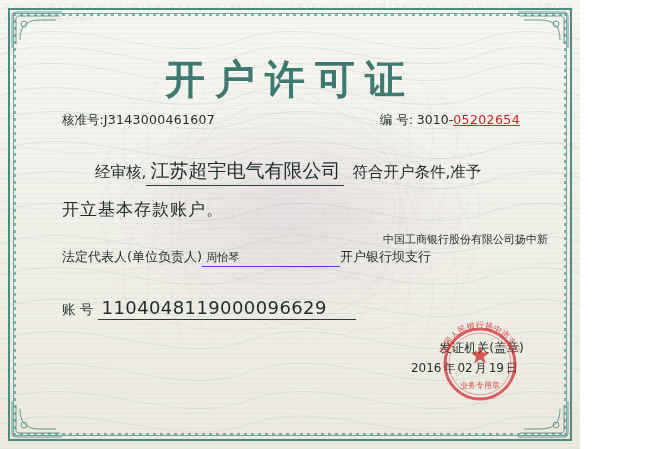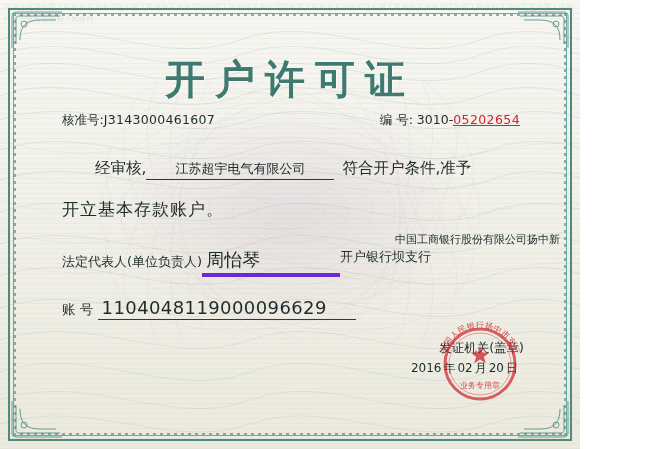--- a/index.html
+++ b/index.html
@@ -154,24 +154,23 @@
   }
 
   .line-review {
     left: 95px;
     top: 158px;
     font-size: 15.5px;
   }
   .line-review .company {
     display: inline-block;
     min-width: 180px;
-    font-size: 13px;
+    font-size: 19px;
     border-bottom: 1px solid #2d3b3b;
     padding: 0 4px 1px 4px;
-    text-align: center;
   }
   .line-review .tail {
     margin-left: 8px;
     margin-top: 16px;
   }
 
   .line-open {
     left: 62px;
     top: 198px;
     font-size: 17px;
@@ -179,33 +178,33 @@
   }
 
   .line-legal {
     left: 62px;
     top: 248px;
     font-size: 13px;
   }
   .line-legal .rep {
     display: inline-block;
     min-width: 130px;
-    border-bottom: 4px solid #6d28d9;
+    border-bottom: 1px solid #6d28d9;
     padding: 0 4px 1px 4px;
-    font-size: 18px;
+    font-size: 11px;
   }
 
   .line-bank {
     left: 340px;
     top: 248px;
     font-size: 13px;
   }
   .line-bank .bankname {
     position: absolute;
-    left: 55px;
+    left: 43px;
     top: -16px;
     font-size: 11px;
     white-space: nowrap;
     color: #1d2b2b;
   }
 
   .line-account {
     left: 62px;
     top: 297px;
     font-size: 13.5px;
@@ -392,21 +391,21 @@
     </div>
 
     <div class="row line-account">
       <span>账 号</span>
       <span class="acct">1104048119000096629</span>
     </div>
 
     <div class="issuer">发证机关(盖章)</div>
 
     <div class="issue-date">
-      <span class="num">2016</span><span>年</span><span class="num">02</span><span>月</span><span class="num">20</span><span>日</span>
+      <span class="num">2016</span><span>年</span><span class="num">02</span><span>月</span><span class="num">19</span><span>日</span>
     </div>
 
     <div class="seal">
       <svg width="96" height="96" viewBox="0 0 96 96">
         <defs>
           <path id="sealArc" d="M48,48 m0,-35 a35,35 0 1,1 -0.1,0"></path>
           <path id="sealArcText" d="M 12,48 a 36,36 0 1,1 72,0"></path>
         </defs>
         <circle cx="48" cy="48" r="35" fill="none" stroke="#cc2128" stroke-width="3" opacity="0.85"></circle>
         <circle cx="48" cy="48" r="31" fill="none" stroke="#cc2128" stroke-width="0.8" opacity="0.6"></circle>

